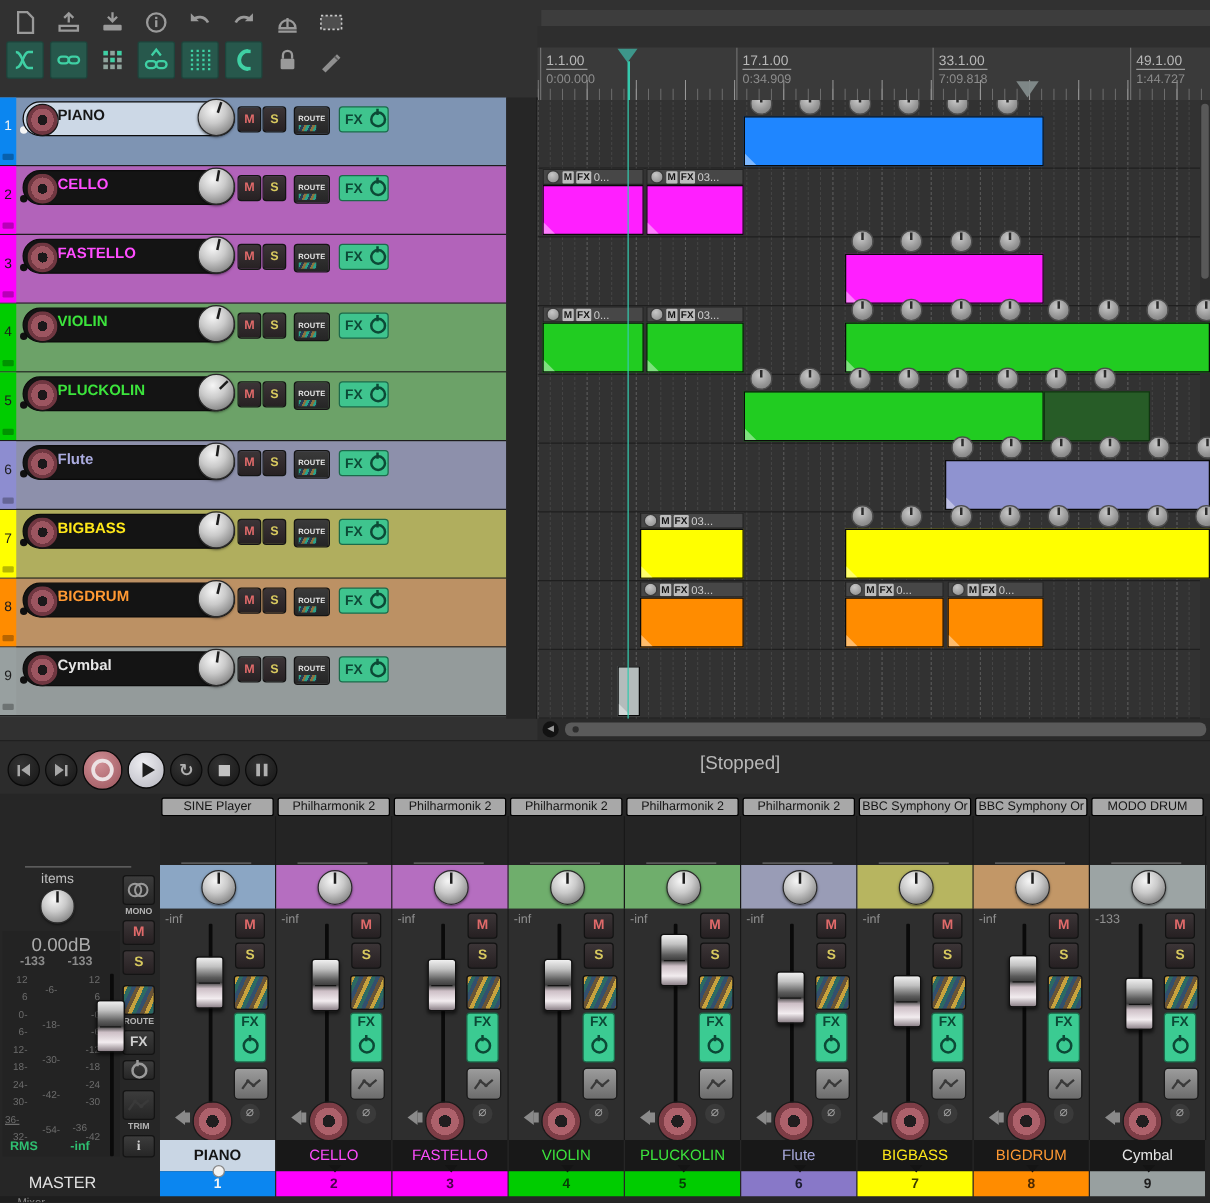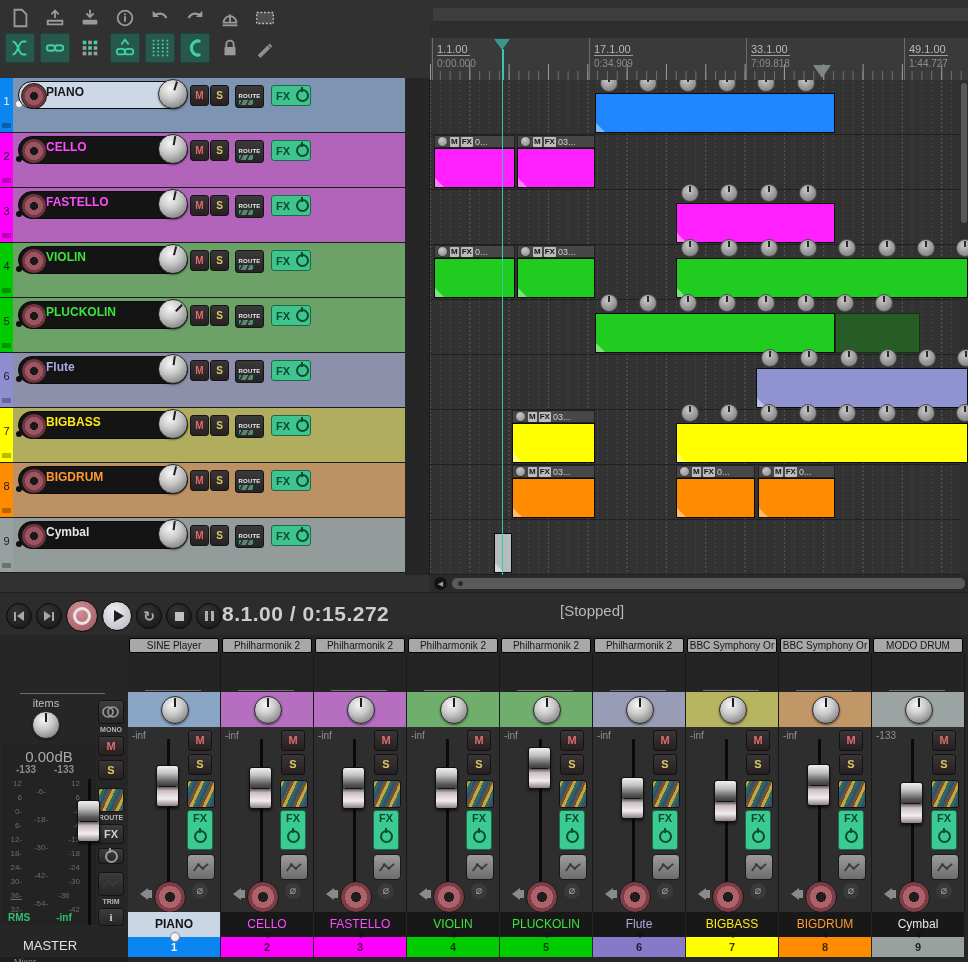--- a/index.html
+++ b/index.html
@@ -719,21 +719,20 @@
         </div>
         <div class="tbtn rec"></div>
         <div class="tbtn play"></div>
         <div class="tbtn loop">↻</div>
         <div class="tbtn stop"></div>
         <div class="tbtn pause">
           <span class="vbar"></span>
           <span class="vbar"></span>
         </div>
       </div>
-    <div id="t-time">8.1.00 / 0:15.272</div>
     <div id="t-status">[Stopped]</div>
   </div>
   <div id="mixer">
     <div id="master">
       <div class="m-line"></div>
       <div class="m-center">items</div>
       <div class="knob m-knob">
           <span class="tick"></span>
         </div>
       <div class="m-panel">
@@ -750,22 +749,22 @@
             <div class="m-scale-t" style="left: 2px; top: 76px; width: 18px; text-align: right;">6-</div>
             <div class="m-scale-t" style="left: 56px; top: 76px; width: 22px; text-align: right;">-6</div>
             <div class="m-scale-t" style="left: 2px; top: 90px; width: 18px; text-align: right;">12-</div>
             <div class="m-scale-t" style="left: 56px; top: 90px; width: 22px; text-align: right;">-12</div>
             <div class="m-scale-t" style="left: 2px; top: 104px; width: 18px; text-align: right;">18-</div>
             <div class="m-scale-t" style="left: 56px; top: 104px; width: 22px; text-align: right;">-18</div>
             <div class="m-scale-t" style="left: 2px; top: 118px; width: 18px; text-align: right;">24-</div>
             <div class="m-scale-t" style="left: 56px; top: 118px; width: 22px; text-align: right;">-24</div>
             <div class="m-scale-t" style="left: 2px; top: 132px; width: 18px; text-align: right;">30-</div>
             <div class="m-scale-t" style="left: 56px; top: 132px; width: 22px; text-align: right;">-30</div>
-            <div class="m-scale-t" style="left: 2px; top: 146px; width: 18px; text-align: right; text-decoration: underline;">36-</div>
-            <div class="m-scale-t" style="left: 56px; top: 146px; width: 22px; text-align: left;">-36</div>
+            <div class="m-scale-t" style="left: 2px; top: 146px; width: 18px; text-align: left; text-decoration: underline;">36-</div>
+            <div class="m-scale-t" style="left: 56px; top: 153px; width: 22px; text-align: left;">-36</div>
             <div class="m-scale-t" style="left: 2px; top: 160px; width: 18px; text-align: right;">32-</div>
             <div class="m-scale-t" style="left: 56px; top: 160px; width: 22px; text-align: right;">-42</div>
             <div class="m-scale-t" style="left: 24px; top: 42px; width: 30px; text-align: center;">-6-</div>
             <div class="m-scale-t" style="left: 24px; top: 70px; width: 30px; text-align: center;">-18-</div>
             <div class="m-scale-t" style="left: 24px; top: 98px; width: 30px; text-align: center;">-30-</div>
             <div class="m-scale-t" style="left: 24px; top: 126px; width: 30px; text-align: center;">-42-</div>
             <div class="m-scale-t" style="left: 24px; top: 154px; width: 30px; text-align: center;">-54-</div>
           </div>
         <div class="ftrack"></div>
         <div class="fhandle" style="top: 55px;"></div>

